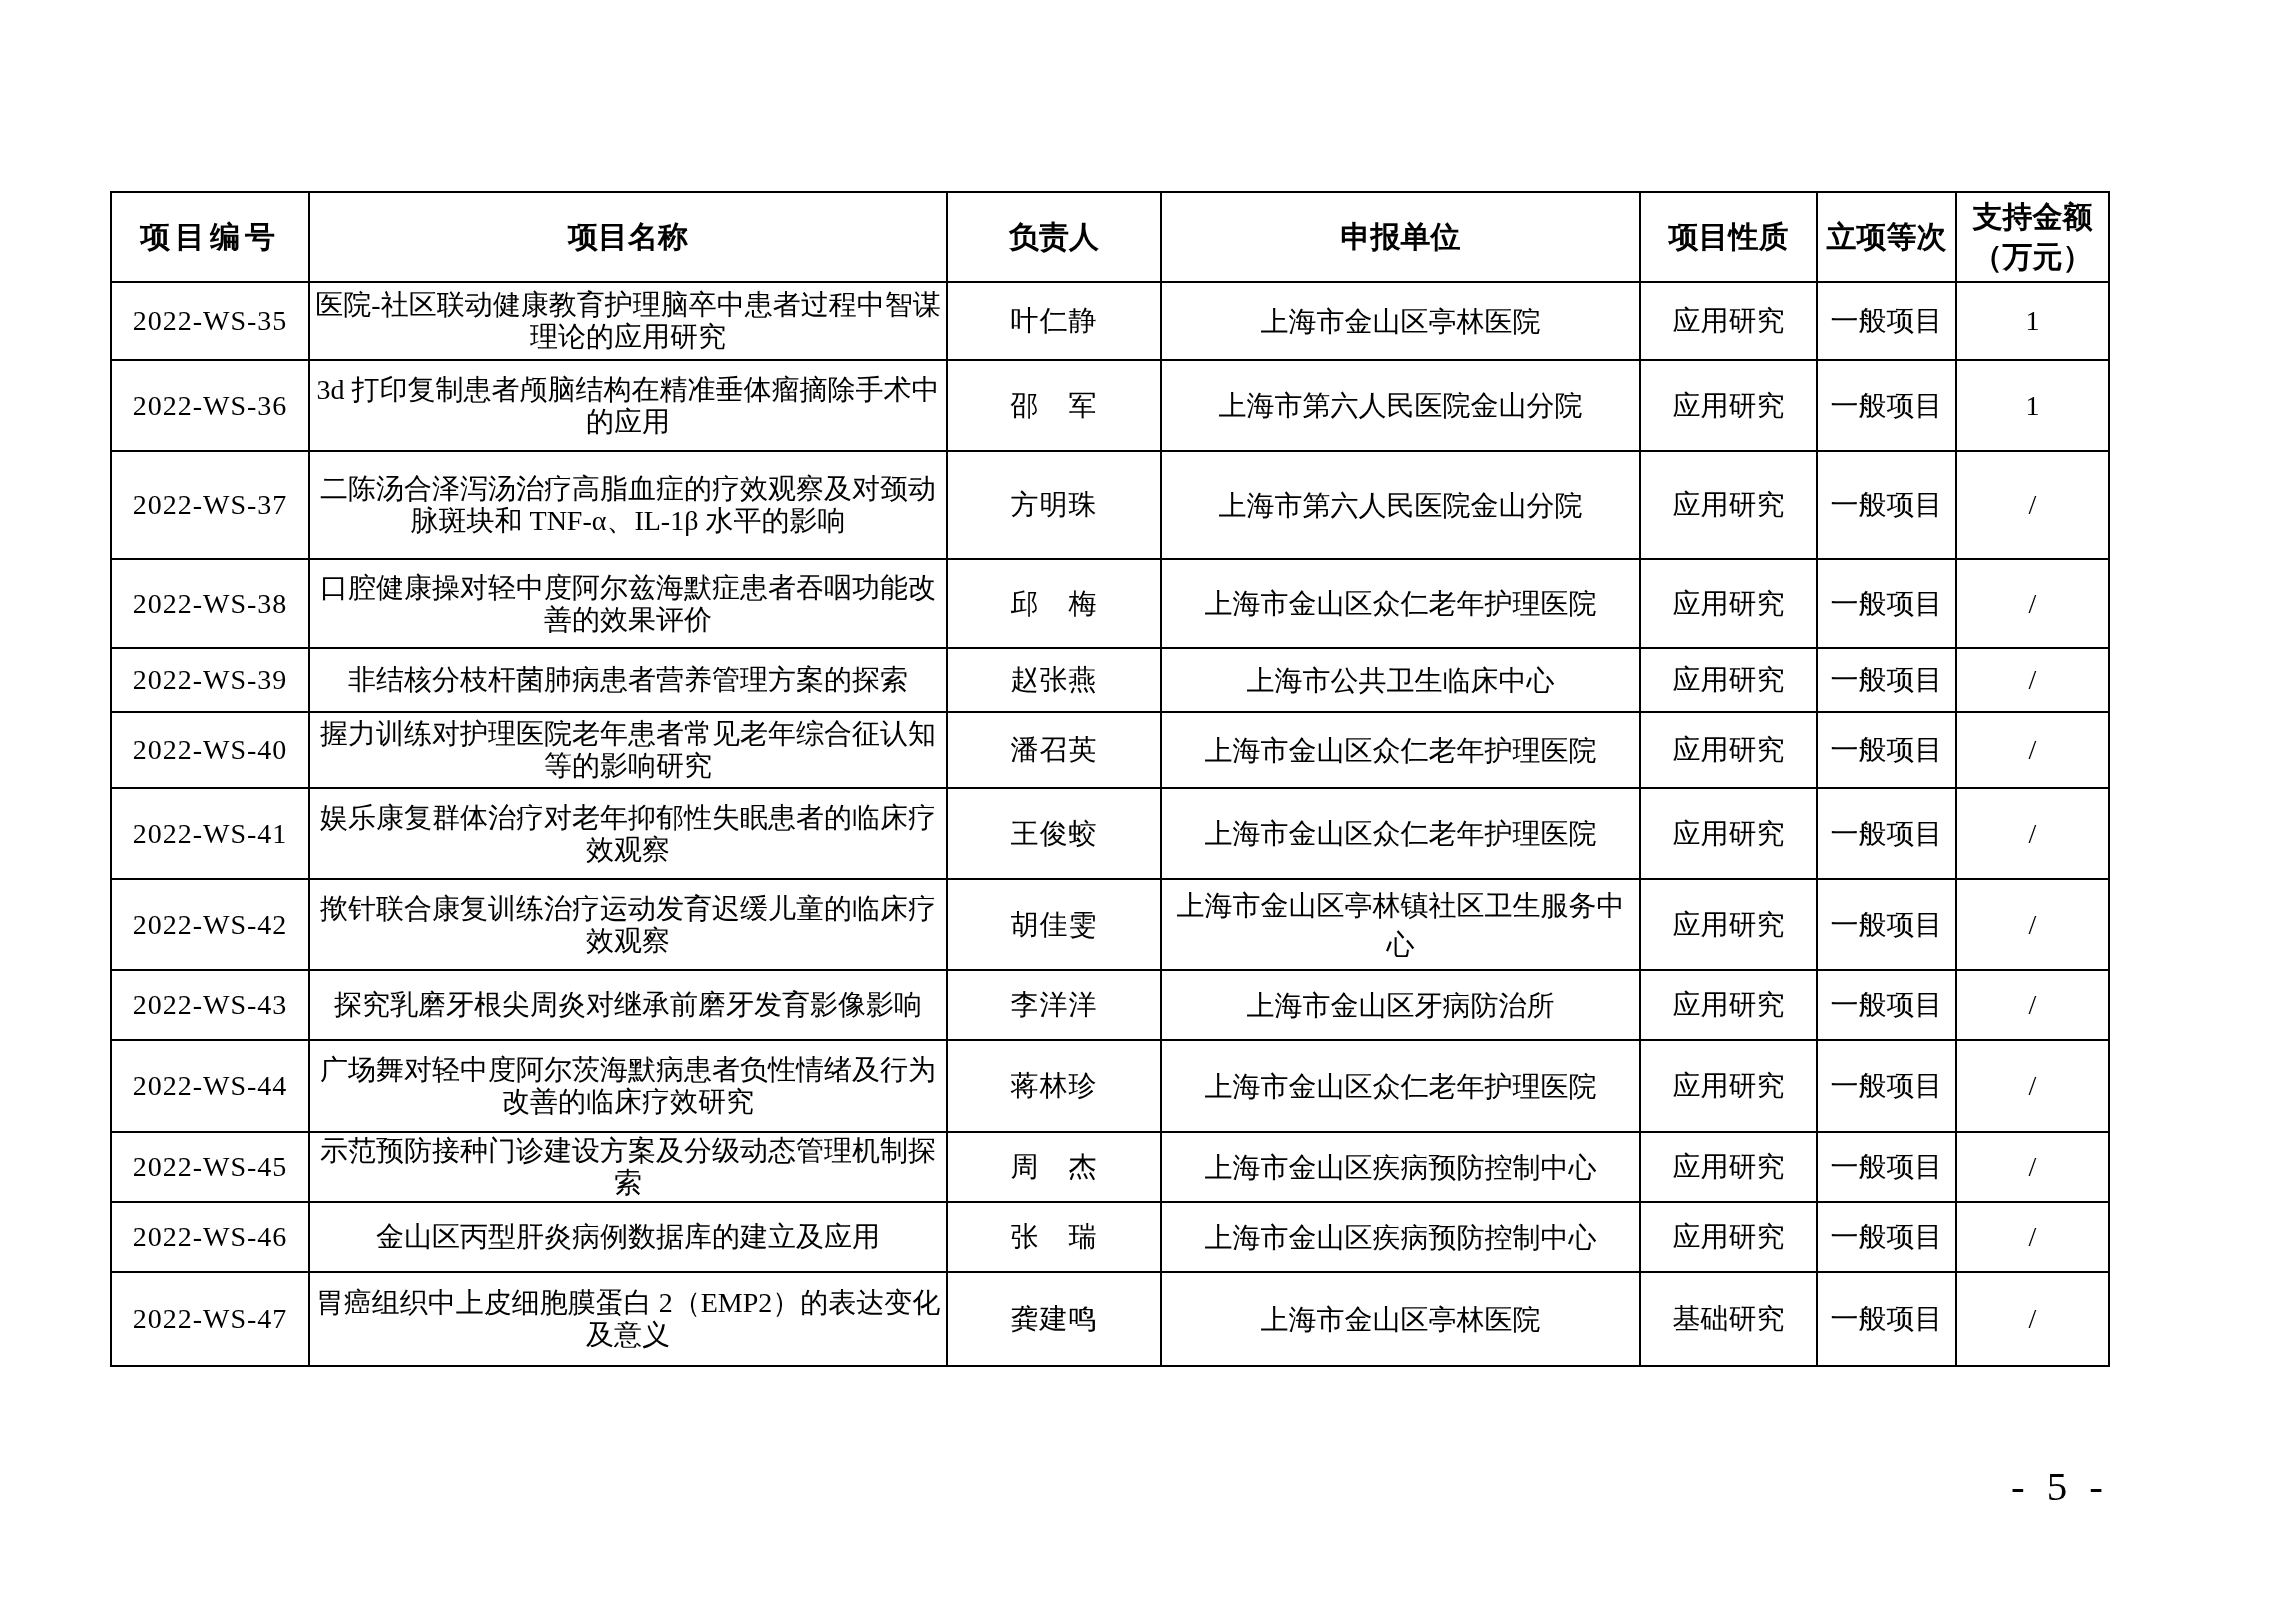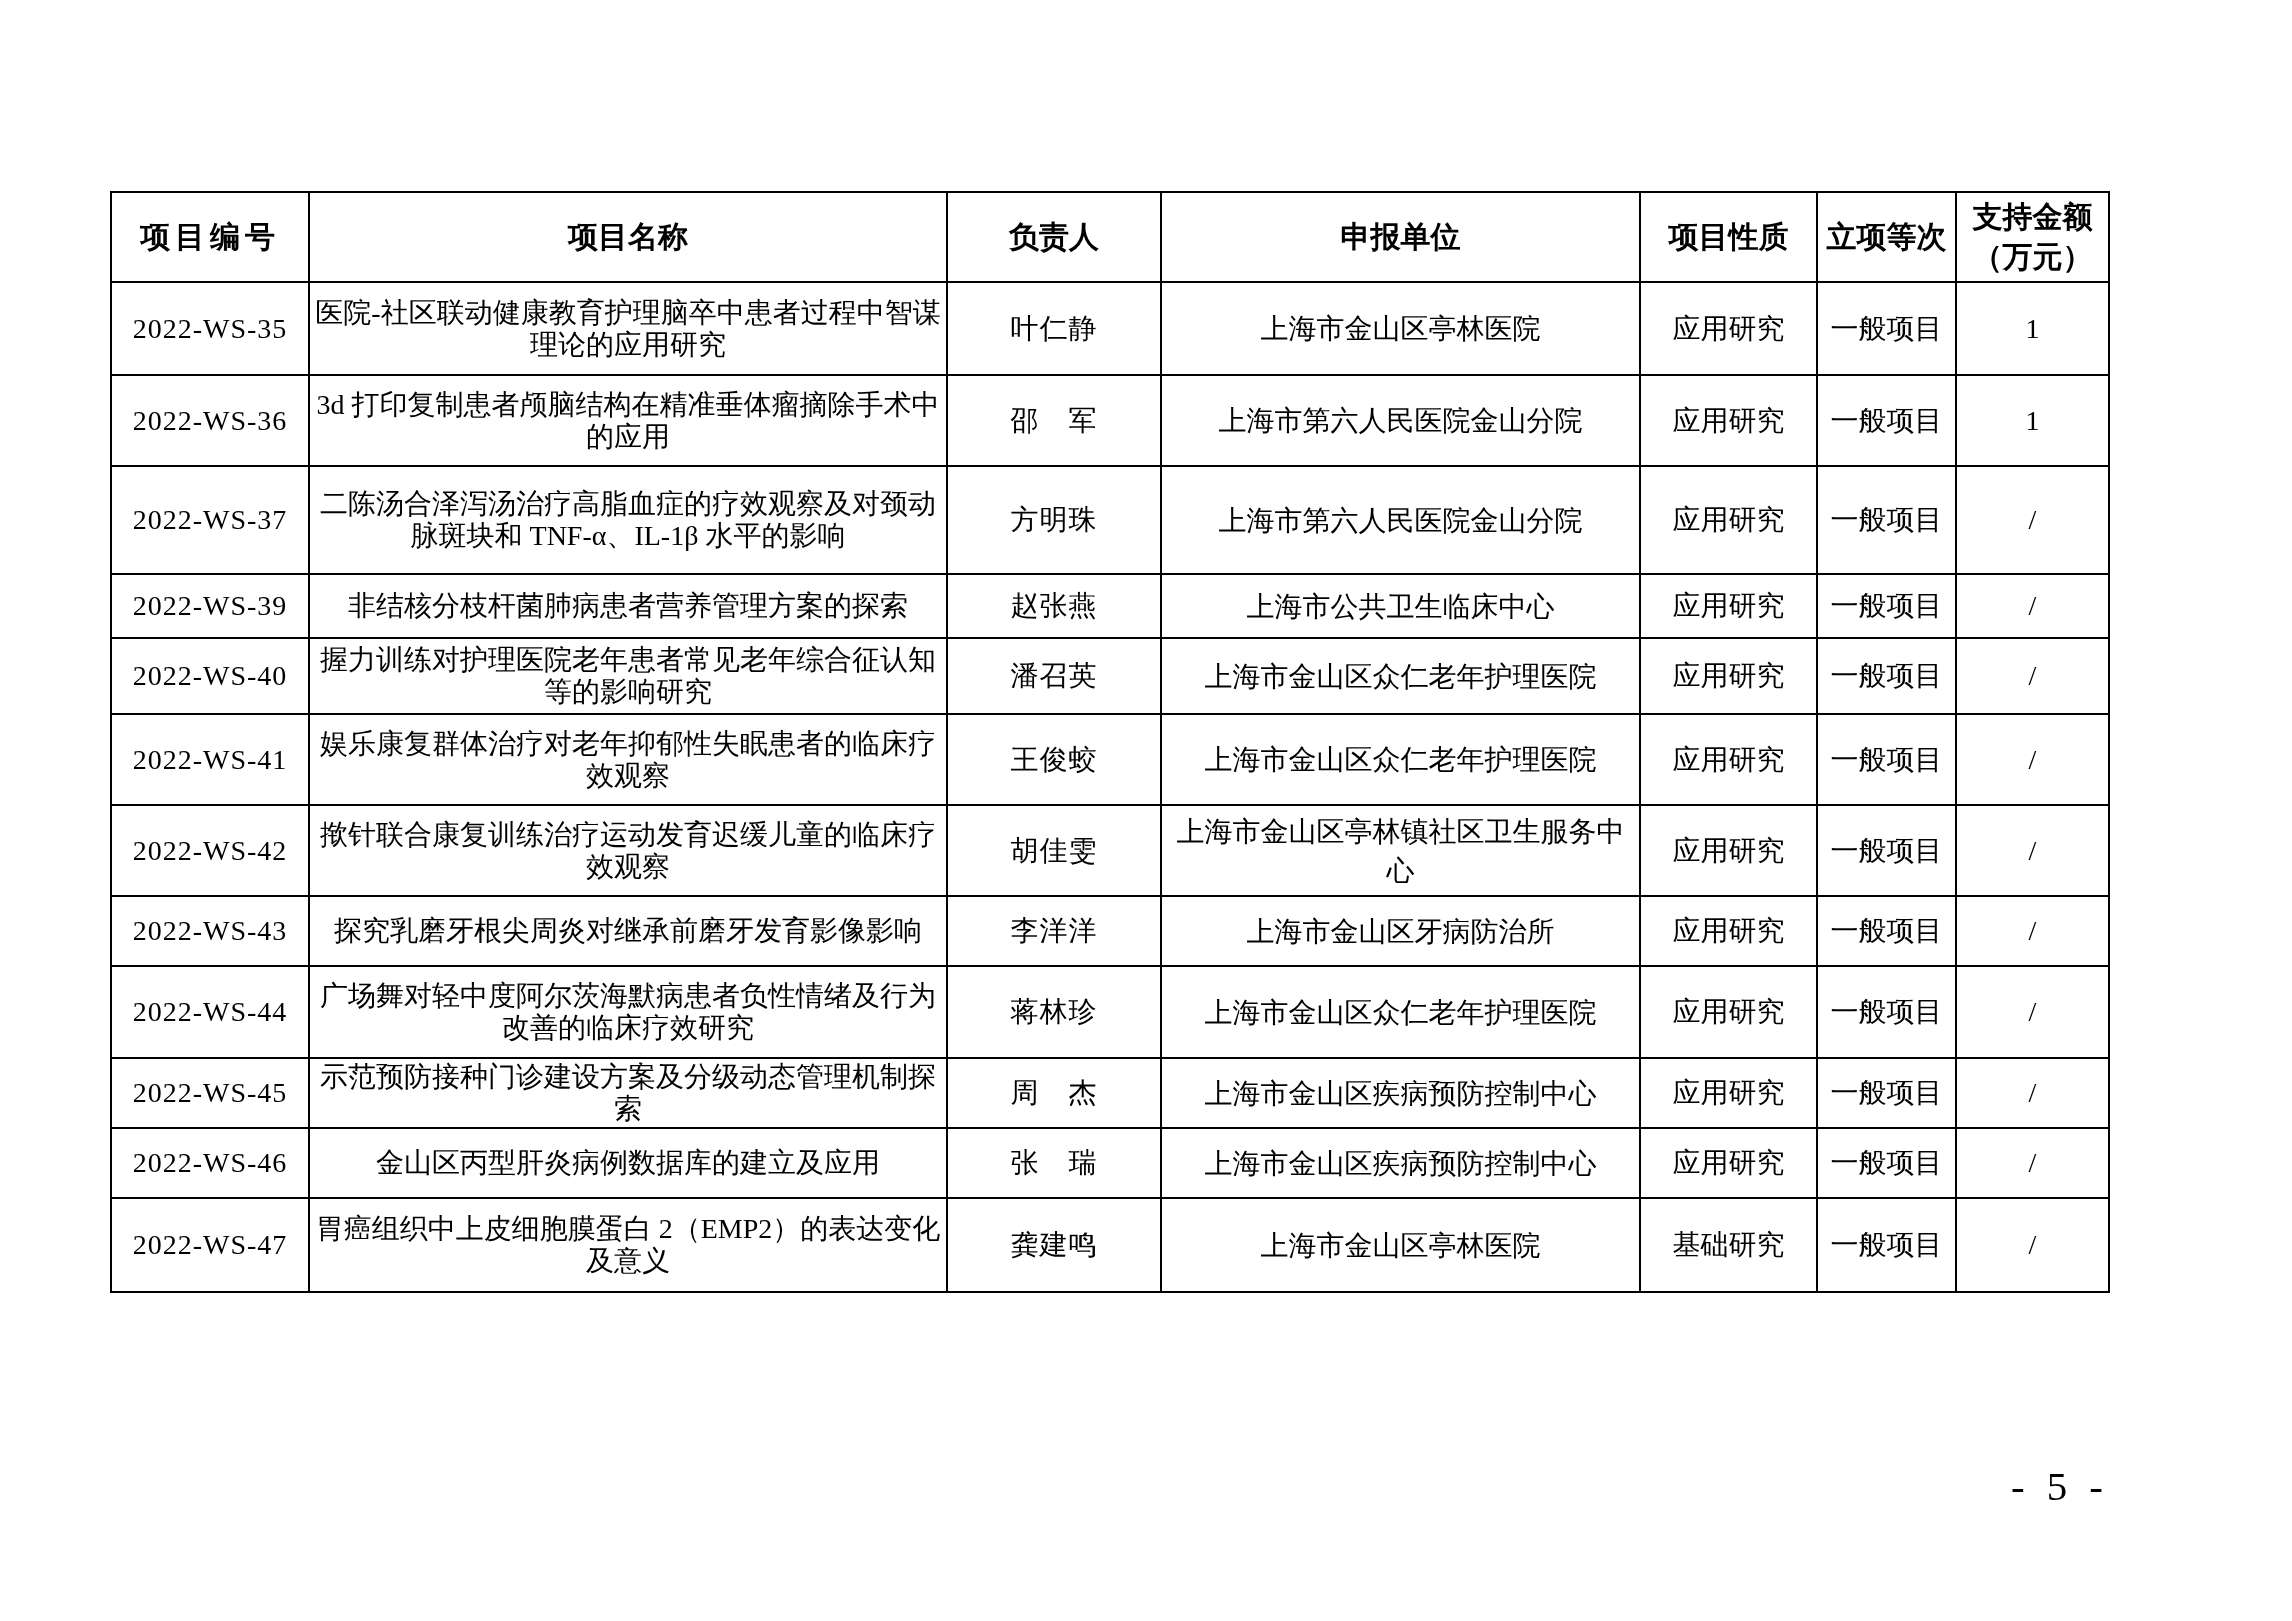--- a/index.html
+++ b/index.html
@@ -95,21 +95,21 @@
         <th>项目名称</th>
         <th>负责人</th>
         <th>申报单位</th>
         <th>项目性质</th>
         <th>立项等次</th>
         <th class="h-amount">支持金额
 （万元）</th>
       </tr>
     </thead>
     <tbody>
-      <tr style="height:93px">
+      <tr style="height:78px">
         <td class="c-id">2022-WS-35</td>
         <td class="c-name">医院-社区联动健康教育护理脑卒中患者过程中智谋理论的应用研究</td>
         <td class="c-leader">叶仁静</td>
         <td class="c-unit">上海市金山区亭林医院</td>
         <td class="c-nature">应用研究</td>
         <td class="c-level">一般项目</td>
         <td class="c-amount">1</td>
       </tr>
       <tr style="height:91px">
         <td class="c-id">2022-WS-36</td>
@@ -118,20 +118,29 @@
         <td class="c-unit">上海市第六人民医院金山分院</td>
         <td class="c-nature">应用研究</td>
         <td class="c-level">一般项目</td>
         <td class="c-amount">1</td>
       </tr>
       <tr style="height:108px">
         <td class="c-id">2022-WS-37</td>
         <td class="c-name">二陈汤合泽泻汤治疗高脂血症的疗效观察及对颈动脉斑块和 TNF-α、IL-1β 水平的影响</td>
         <td class="c-leader">方明珠</td>
         <td class="c-unit">上海市第六人民医院金山分院</td>
+        <td class="c-nature">应用研究</td>
+        <td class="c-level">一般项目</td>
+        <td class="c-amount">/</td>
+      </tr>
+      <tr style="height:89px">
+        <td class="c-id">2022-WS-38</td>
+        <td class="c-name">口腔健康操对轻中度阿尔兹海默症患者吞咽功能改善的效果评价</td>
+        <td class="c-leader">邱　梅</td>
+        <td class="c-unit">上海市金山区众仁老年护理医院</td>
         <td class="c-nature">应用研究</td>
         <td class="c-level">一般项目</td>
         <td class="c-amount">/</td>
       </tr>
       <tr style="height:64px">
         <td class="c-id">2022-WS-39</td>
         <td class="c-name">非结核分枝杆菌肺病患者营养管理方案的探索</td>
         <td class="c-leader">赵张燕</td>
         <td class="c-unit">上海市公共卫生临床中心</td>
         <td class="c-nature">应用研究</td>

